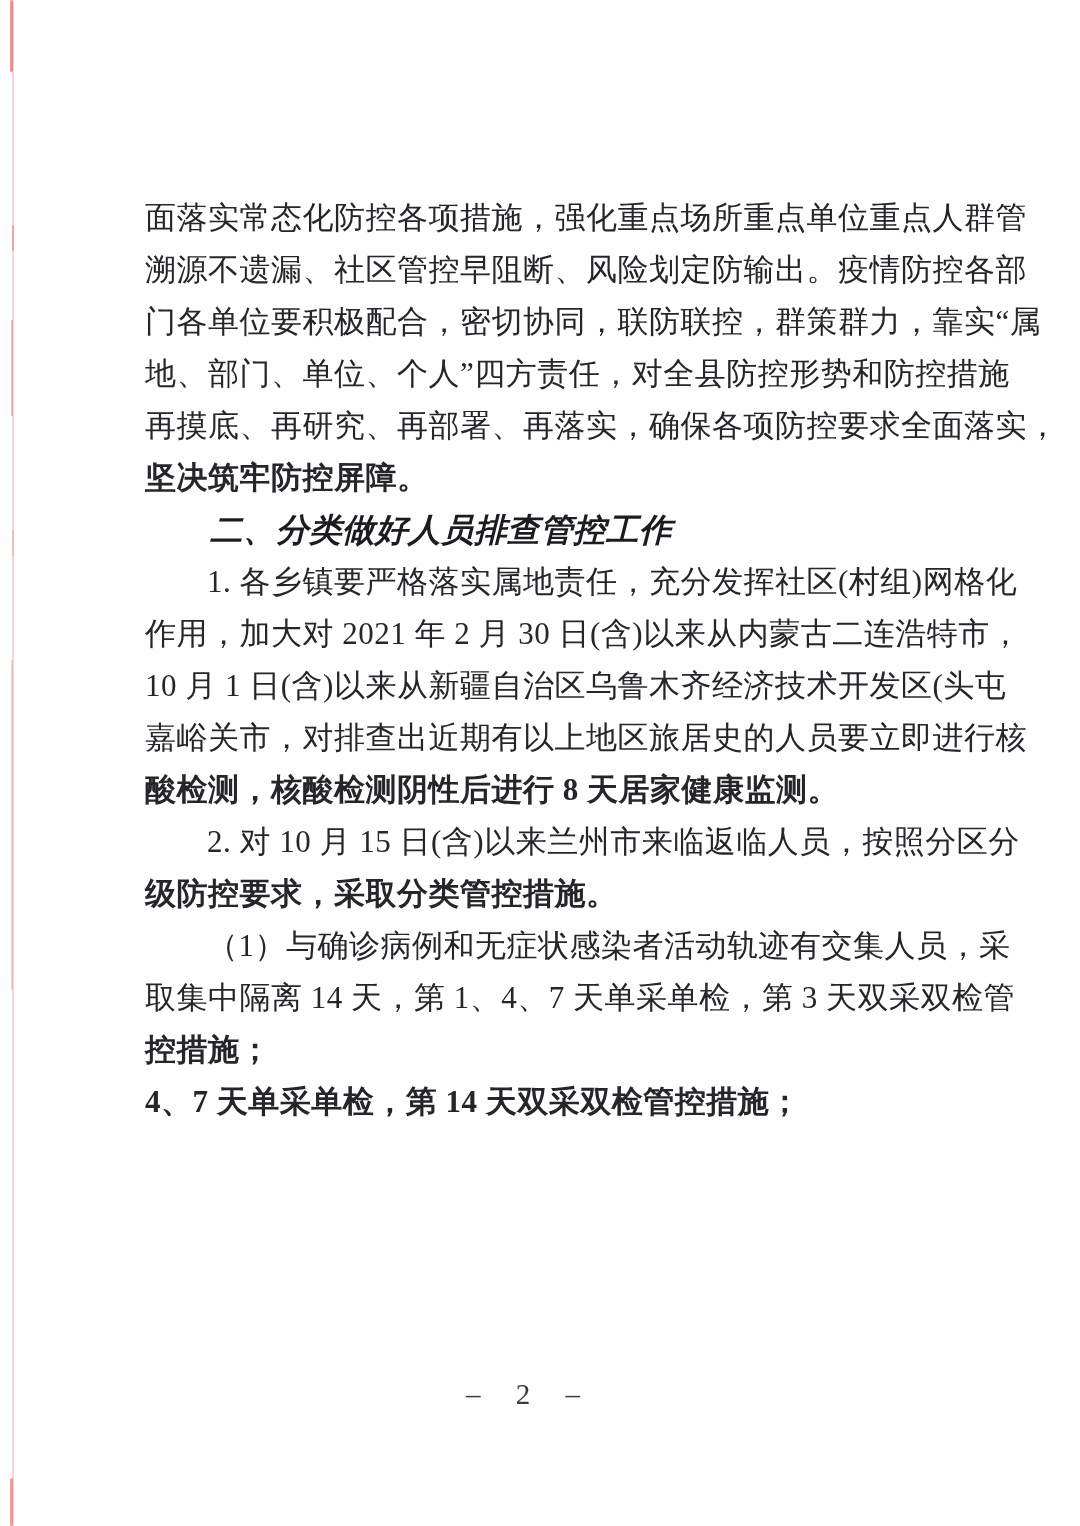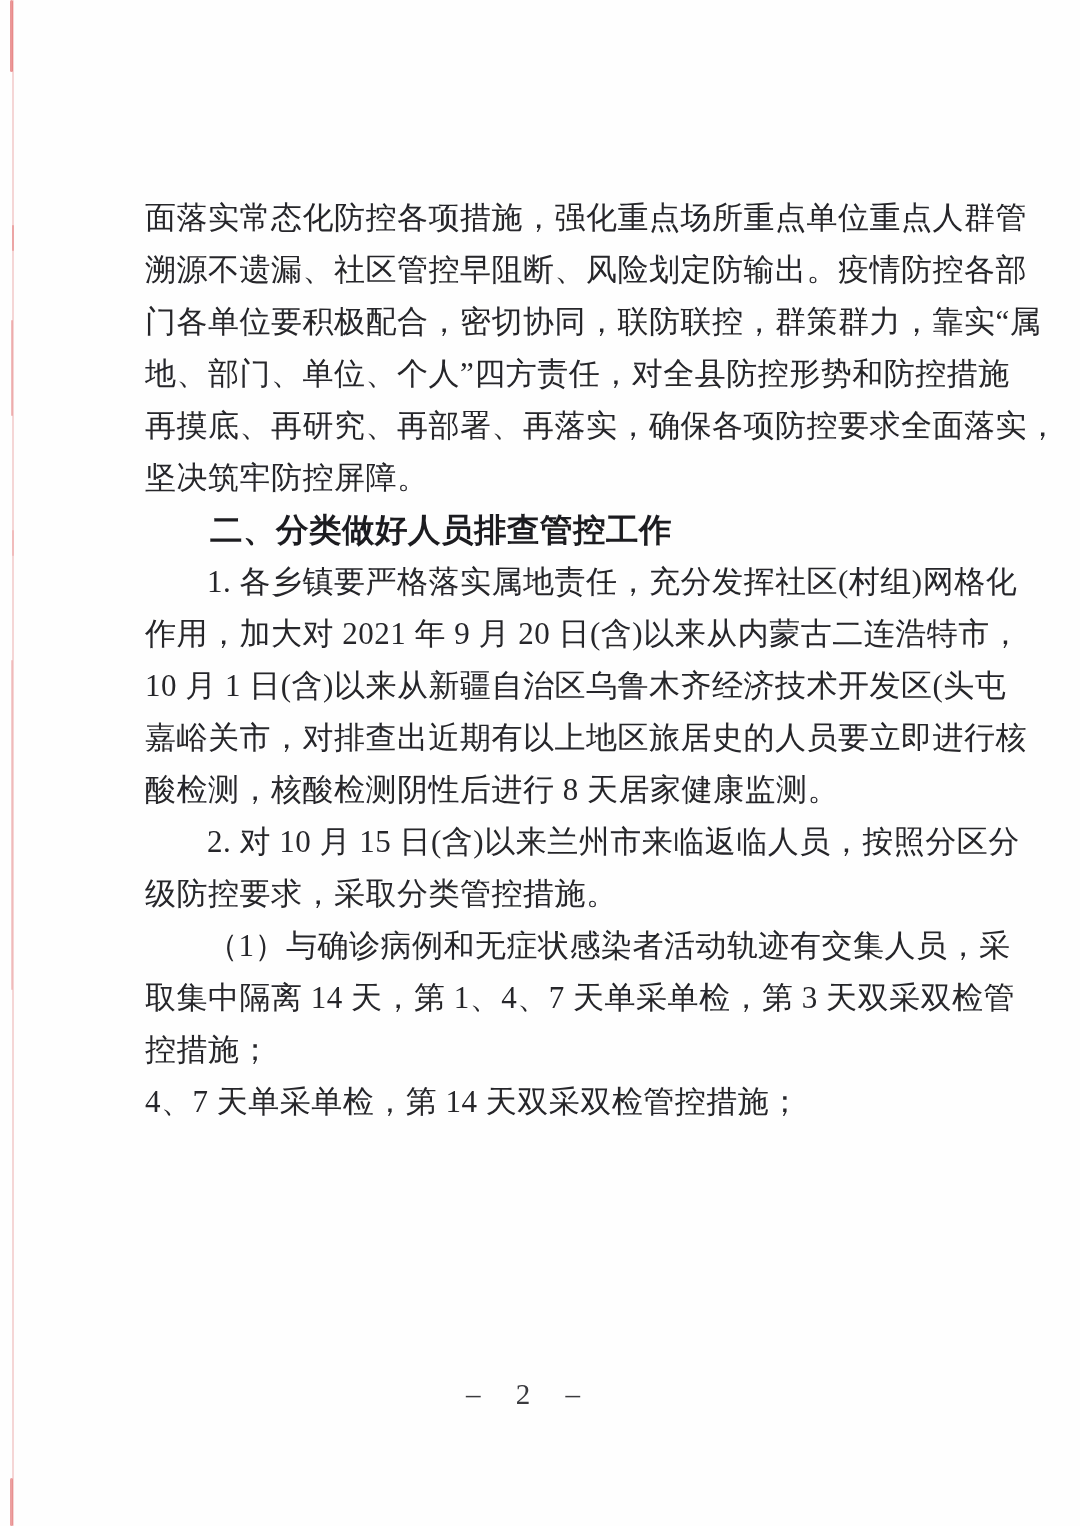--- a/index.html
+++ b/index.html
@@ -25,30 +25,32 @@
     line-height: 52px;
     font-size: 31px;
     white-space: nowrap;
     text-align: justify;
     text-align-last: justify;
     text-justify: inter-character;
     letter-spacing: 0.5px;
   }
   .line.end {
     text-align-last: left;
+    font-weight: bold;
   }
   .line.indent {
     text-indent: 2em;
   }
   .line.heading {
     font-family: "Liberation Sans", "DejaVu Sans", sans-serif;
     font-weight: bold;
     font-size: 32.5px;
     text-align-last: left;
     color: #1c1c20;
+    font-style: italic;
   }
   .page-footer {
     position: absolute;
     left: 0; top: 1378px;
     width: 1060px;
     text-align: center;
     font-size: 29px;
     letter-spacing: 14px;
     color: #3a3a3e;
   }
@@ -77,21 +79,21 @@
 
   <div class="text-block">
     <div class="line">面落实常态化防控各项措施，强化重点场所重点单位重点人群管</div>
     <div class="line">溯源不遗漏、社区管控早阻断、风险划定防输出。疫情防控各部</div>
     <div class="line">门各单位要积极配合，密切协同，联防联控，群策群力，靠实“属</div>
     <div class="line">地、部门、单位、个人”四方责任，对全县防控形势和防控措施</div>
     <div class="line">再摸底、再研究、再部署、再落实，确保各项防控要求全面落实，</div>
     <div class="line end">坚决筑牢防控屏障。</div>
     <div class="line heading indent">二、分类做好人员排查管控工作</div>
     <div class="line indent">1. 各乡镇要严格落实属地责任，充分发挥社区(村组)网格化</div>
-    <div class="line">作用，加大对 2021 年 9 月 20 日(含)以来从内蒙古二连浩特市，</div>
+    <div class="line">作用，加大对 2021 年 2 月 30 日(含)以来从内蒙古二连浩特市，</div>
     <div class="line">10 月 1 日(含)以来从新疆自治区乌鲁木齐经济技术开发区(头屯</div>
     <div class="line">嘉峪关市，对排查出近期有以上地区旅居史的人员要立即进行核</div>
     <div class="line end">酸检测，核酸检测阴性后进行 8 天居家健康监测。</div>
     <div class="line indent">2. 对 10 月 15 日(含)以来兰州市来临返临人员，按照分区分</div>
     <div class="line end">级防控要求，采取分类管控措施。</div>
     <div class="line indent">（1）与确诊病例和无症状感染者活动轨迹有交集人员，采</div>
     <div class="line">取集中隔离 14 天，第 1、4、7 天单采单检，第 3 天双采双检管</div>
     <div class="line end">控措施；</div>
     <div class="line end">4、7 天单采单检，第 14 天双采双检管控措施；</div>
   </div>

